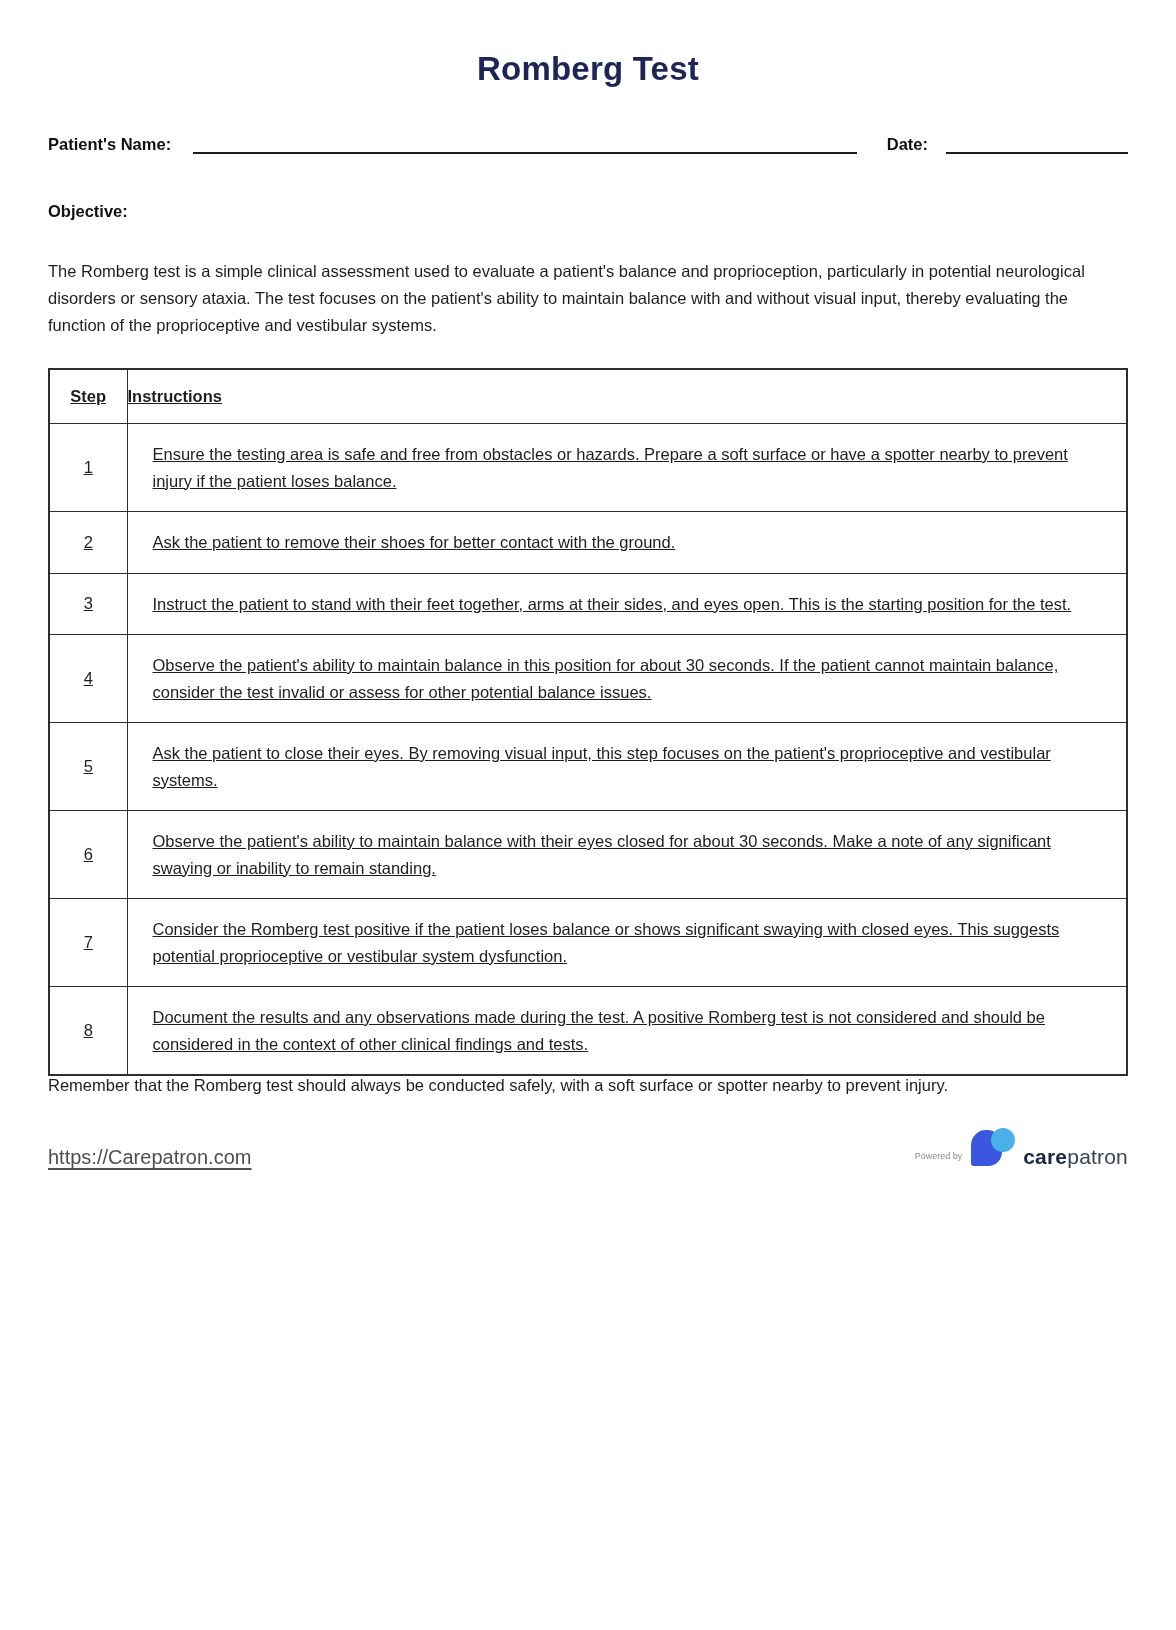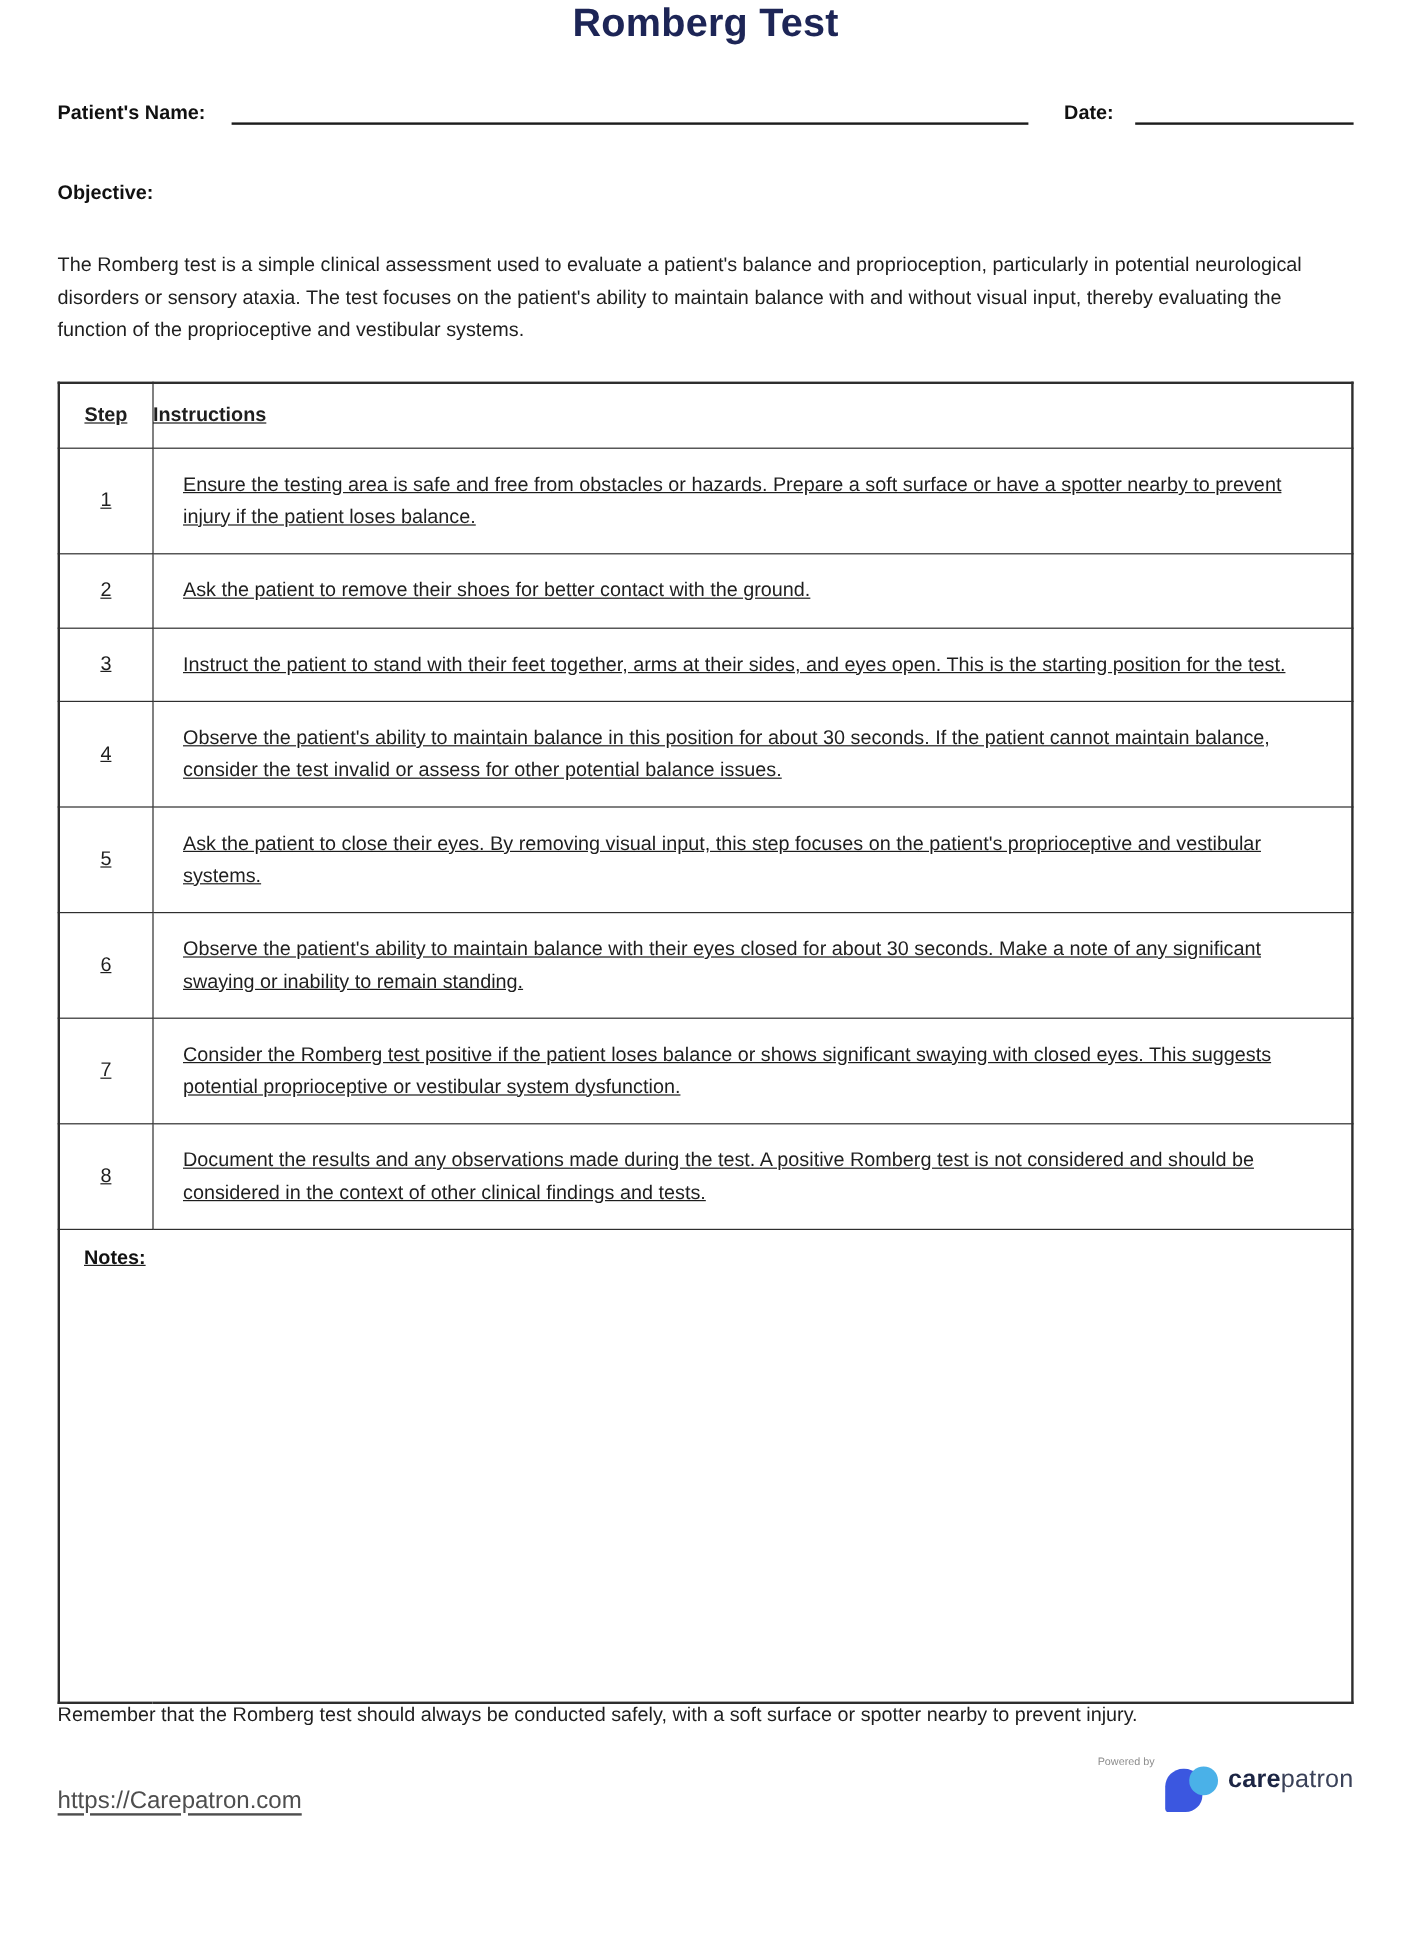--- a/index.html
+++ b/index.html
@@ -11,20 +11,21 @@
   }
   .page {
     position: relative;
     width: 1176px;
     height: 1630px;
     padding: 0 48px;
     background: #ffffff;
     overflow: hidden;
   }
   .page-title {
+    padding-top: 50px;
     text-align: center;
     font-size: 33px;
     font-weight: bold;
     letter-spacing: 0.2px;
     color: #1d2556;
   }
   .patient-row {
     margin-top: 46px;
     display: flex;
     align-items: flex-end;
@@ -91,21 +92,21 @@
   }
   .site-link {
     font-size: 20px;
     color: #4e4e4e;
     text-decoration: underline;
     text-underline-offset: 4px;
     cursor: pointer;
   }
   .brand {
     display: flex;
-    align-items: flex-start;
+    align-items: flex-end;
   }
   .powered-by {
     font-size: 9px;
     color: #8c8c8c;
     margin-right: 9px;
     transform: translateY(-8px);
   }
   .logo-mark { position: relative; width: 45px; height: 42px; margin-right: 7px; }
   .logo-blob-dark {
     position: absolute; left: 0; top: 3px;
@@ -171,25 +172,20 @@
       <td class="step-c">6</td>
       <td class="instr-c">Observe the patient's ability to maintain balance with their eyes closed for about 30 seconds. Make a note of any significant swaying or inability to remain standing.</td>
     </tr>
     <tr>
       <td class="step-c">7</td>
       <td class="instr-c">Consider the Romberg test positive if the patient loses balance or shows significant swaying with closed eyes. This suggests potential proprioceptive or vestibular system dysfunction.</td>
     </tr>
     <tr>
       <td class="step-c">8</td>
       <td class="instr-c">Document the results and any observations made during the test. A positive Romberg test is not considered and should be considered in the context of other clinical findings and tests.</td>
-    </tr>
-    <tr>
-      <td class="notes-c" colspan="2">
-        <span class="notes-label">Notes:</span>
-      </td>
     </tr>
   </tbody>
     </table>
 
   <div class="reminder">Remember that the Romberg test should always be conducted safely, with a soft surface or spotter nearby to prevent injury.</div>
 
   <div class="footer-row">
     <a class="site-link">https://Carepatron.com</a>
     <div class="brand">
       <span class="powered-by">Powered by</span>

